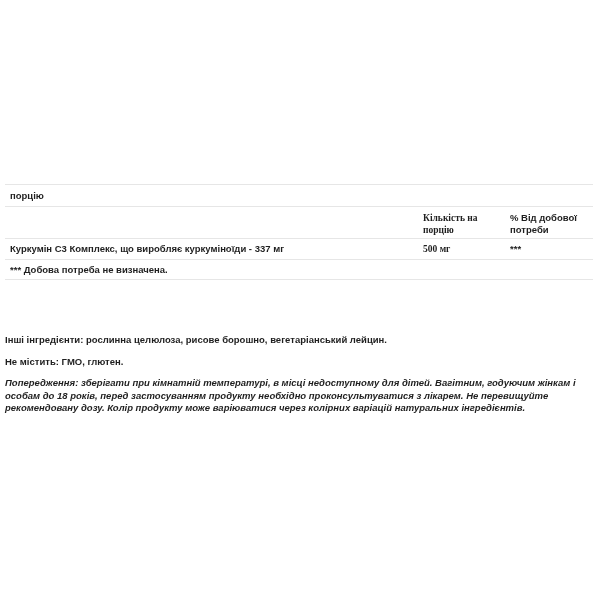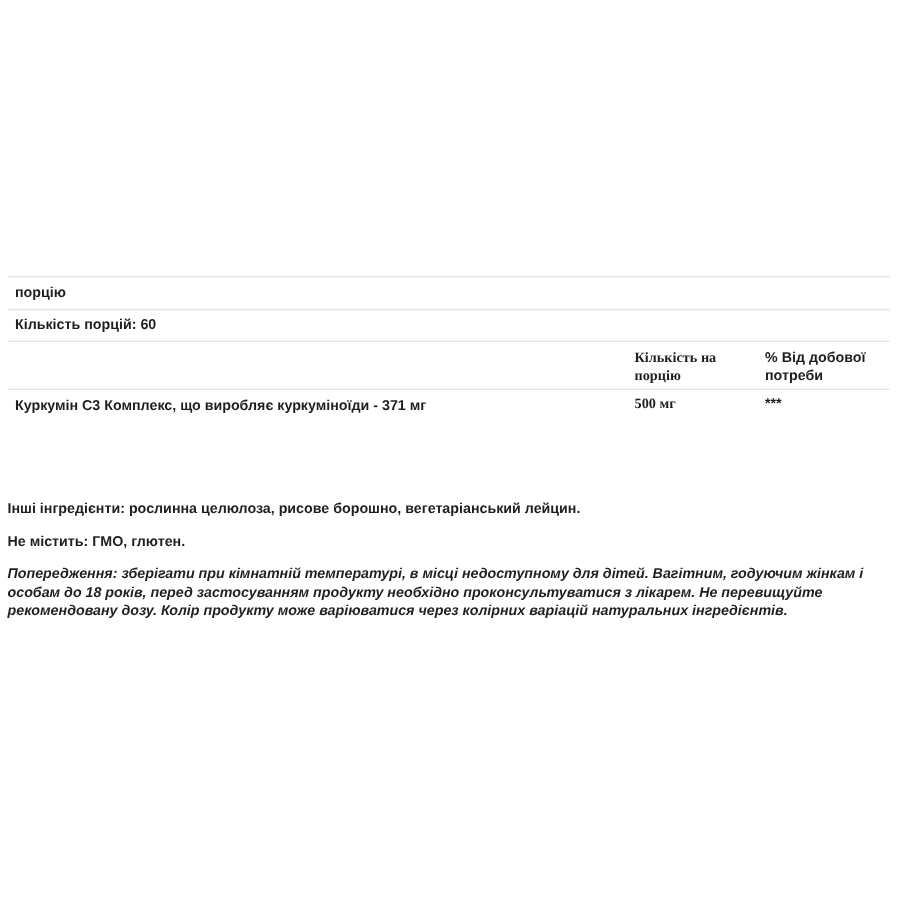--- a/index.html
+++ b/index.html
@@ -47,30 +47,30 @@
     .p2 { top: 356px; }
     .p3 { top: 377px; font-style: italic; }
   </style>
 </head>
 <body>
 
 <div class="panel">
   <div class="row simple">
     <span>порцію</span>
   </div>
-  <div class="row simple">
-    <span>Кількість порцій: 60</span>
-  </div>
   <div class="row head">
     <span class="c1"></span>
     <span class="c2">Кількість на порцію</span>
     <span class="c3">% Від добової потреби</span>
   </div>
   <div class="row data">
-    <span class="c1">Куркумін С3 Комплекс, що виробляє куркуміноїди - 371 мг</span>
+    <span class="c1">Куркумін С3 Комплекс, що виробляє куркуміноїди - 337 мг</span>
     <span class="c2">500 мг</span>
     <span class="c3">***</span>
+  </div>
+  <div class="row foot">
+    <span>*** Добова потреба не визначена.</span>
   </div>
 </div>
 
 <div class="para p1">Інші інгредієнти: рослинна целюлоза, рисове борошно, вегетаріанський лейцин.</div>
 <div class="para p2">Не містить: ГМО, глютен.</div>
 <div class="para p3">Попередження: зберігати при кімнатній температурі, в місці недоступному для дітей. Вагітним, годуючим жінкам і особам до 18 років, перед застосуванням продукту необхідно проконсультуватися з лікарем. Не перевищуйте рекомендовану дозу. Колір продукту може варіюватися через колірних варіацій натуральних інгредієнтів.</div>
 
 </body></html>

